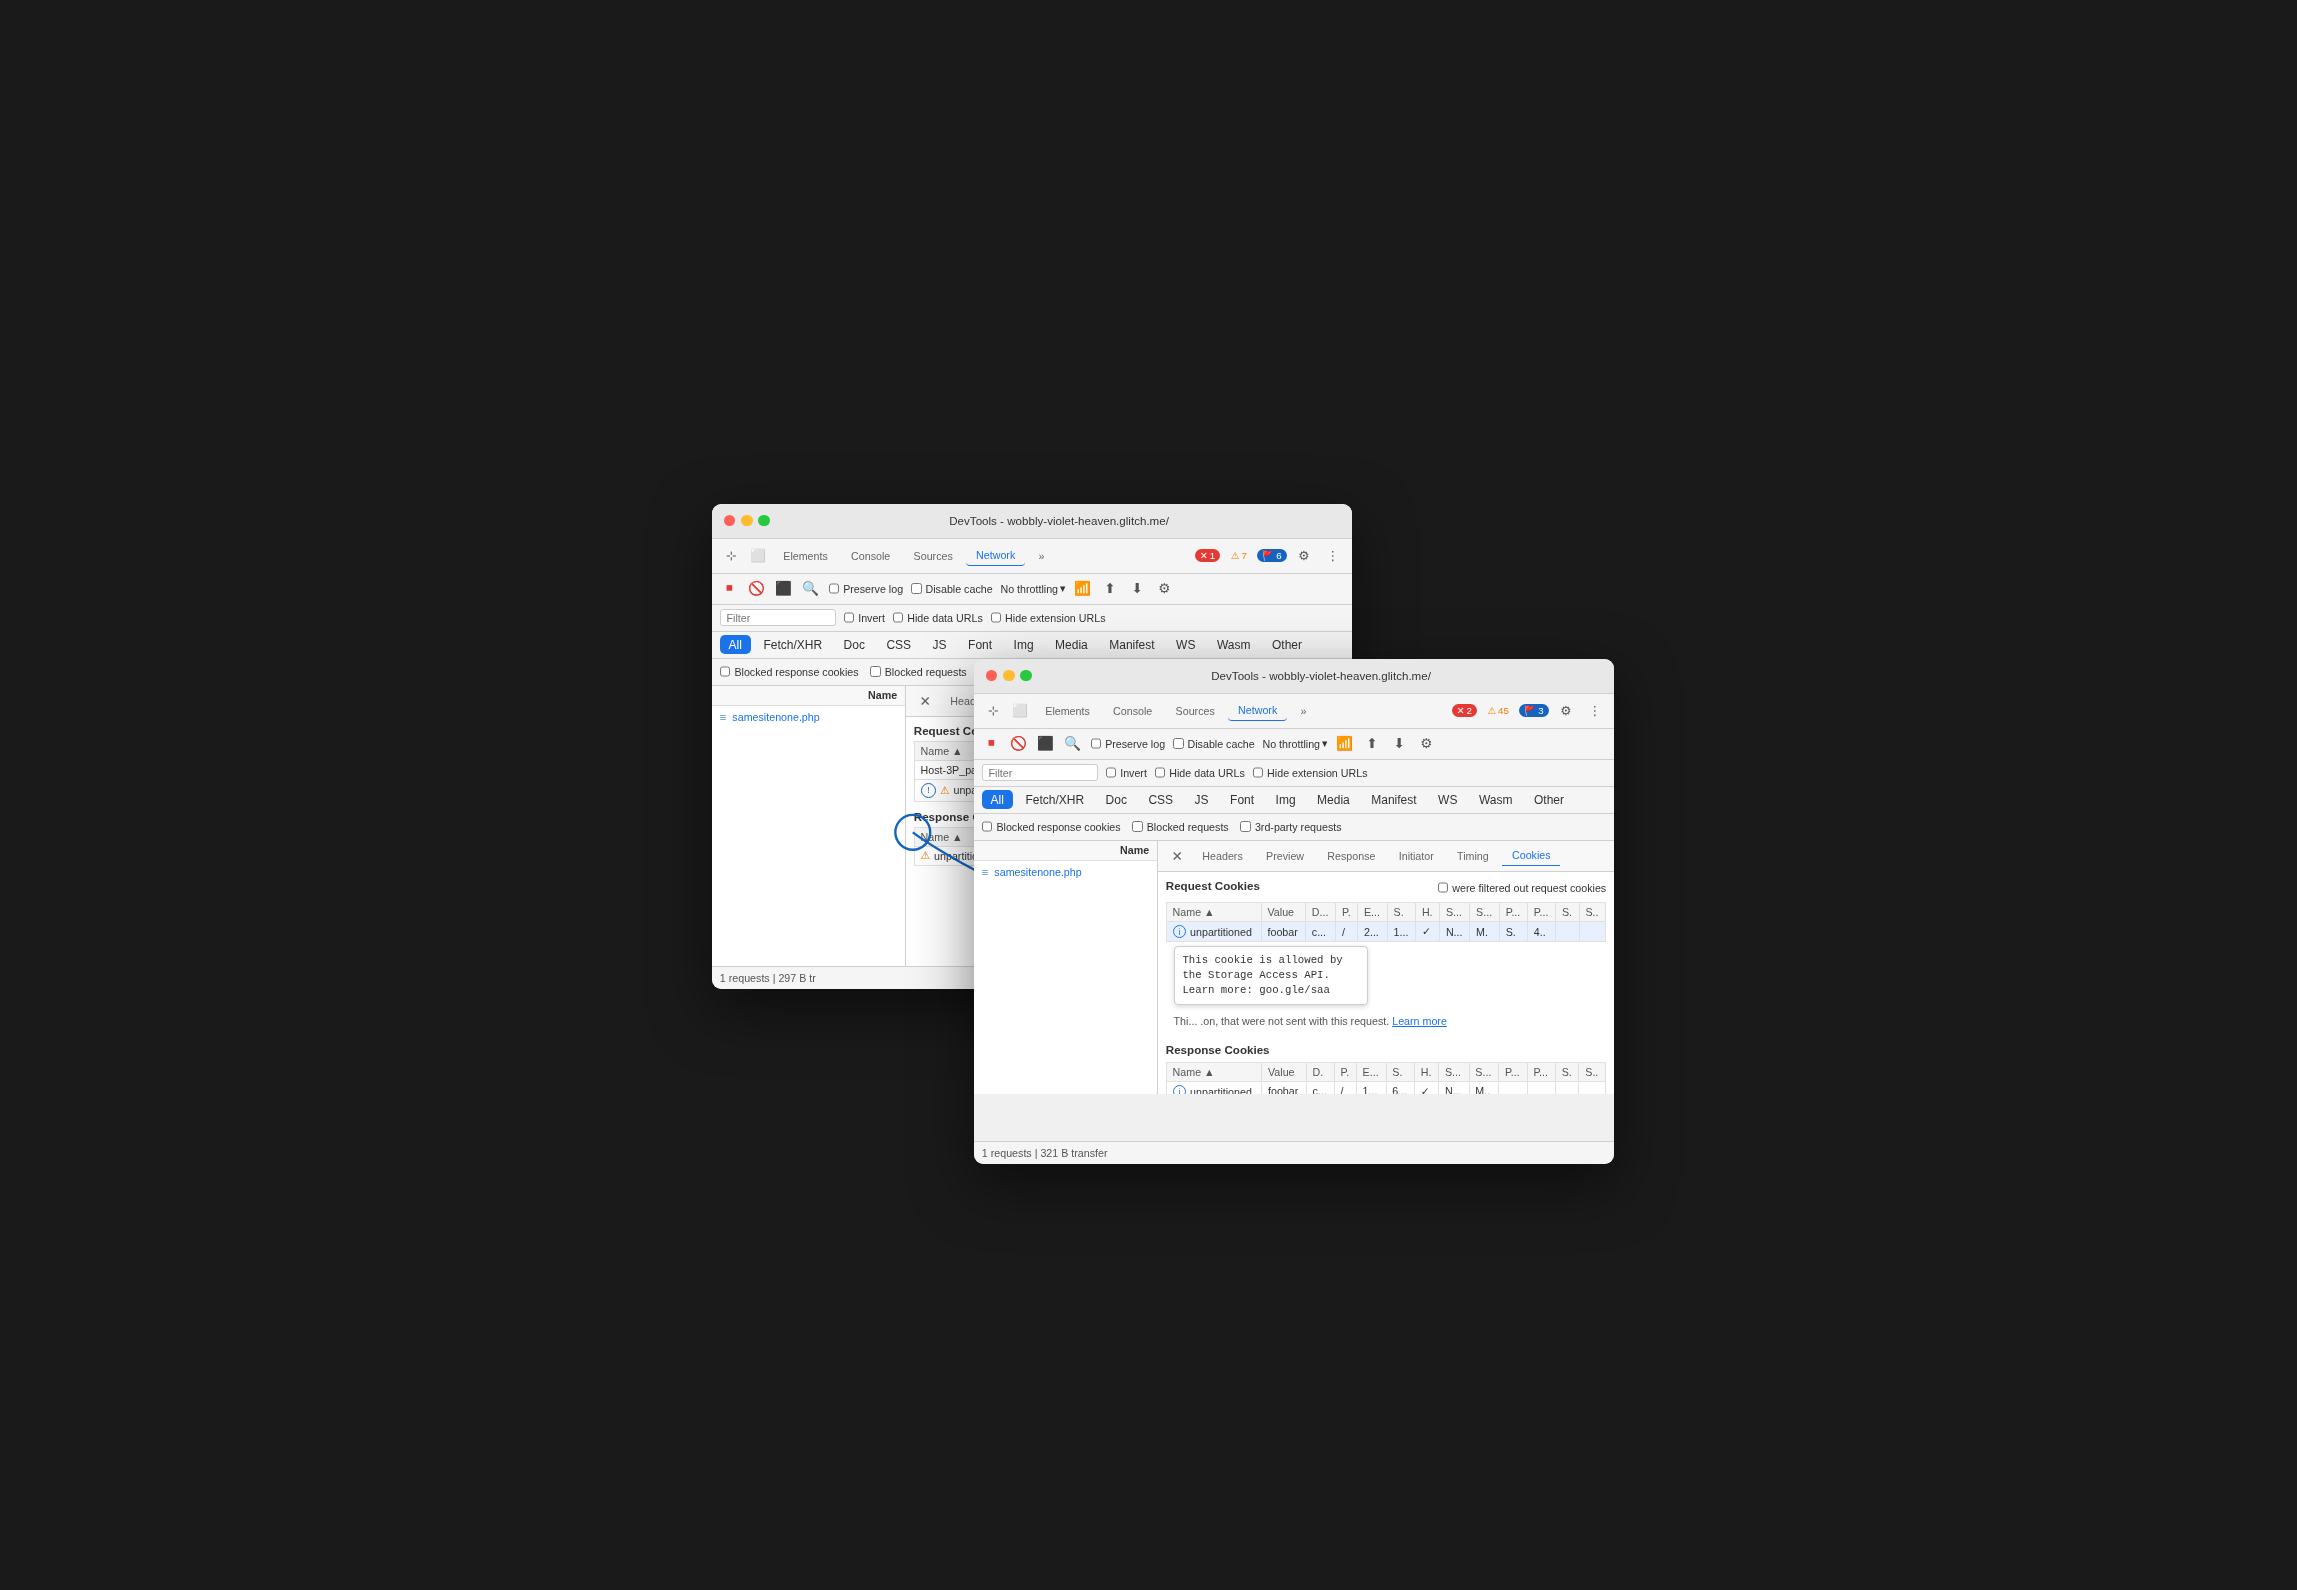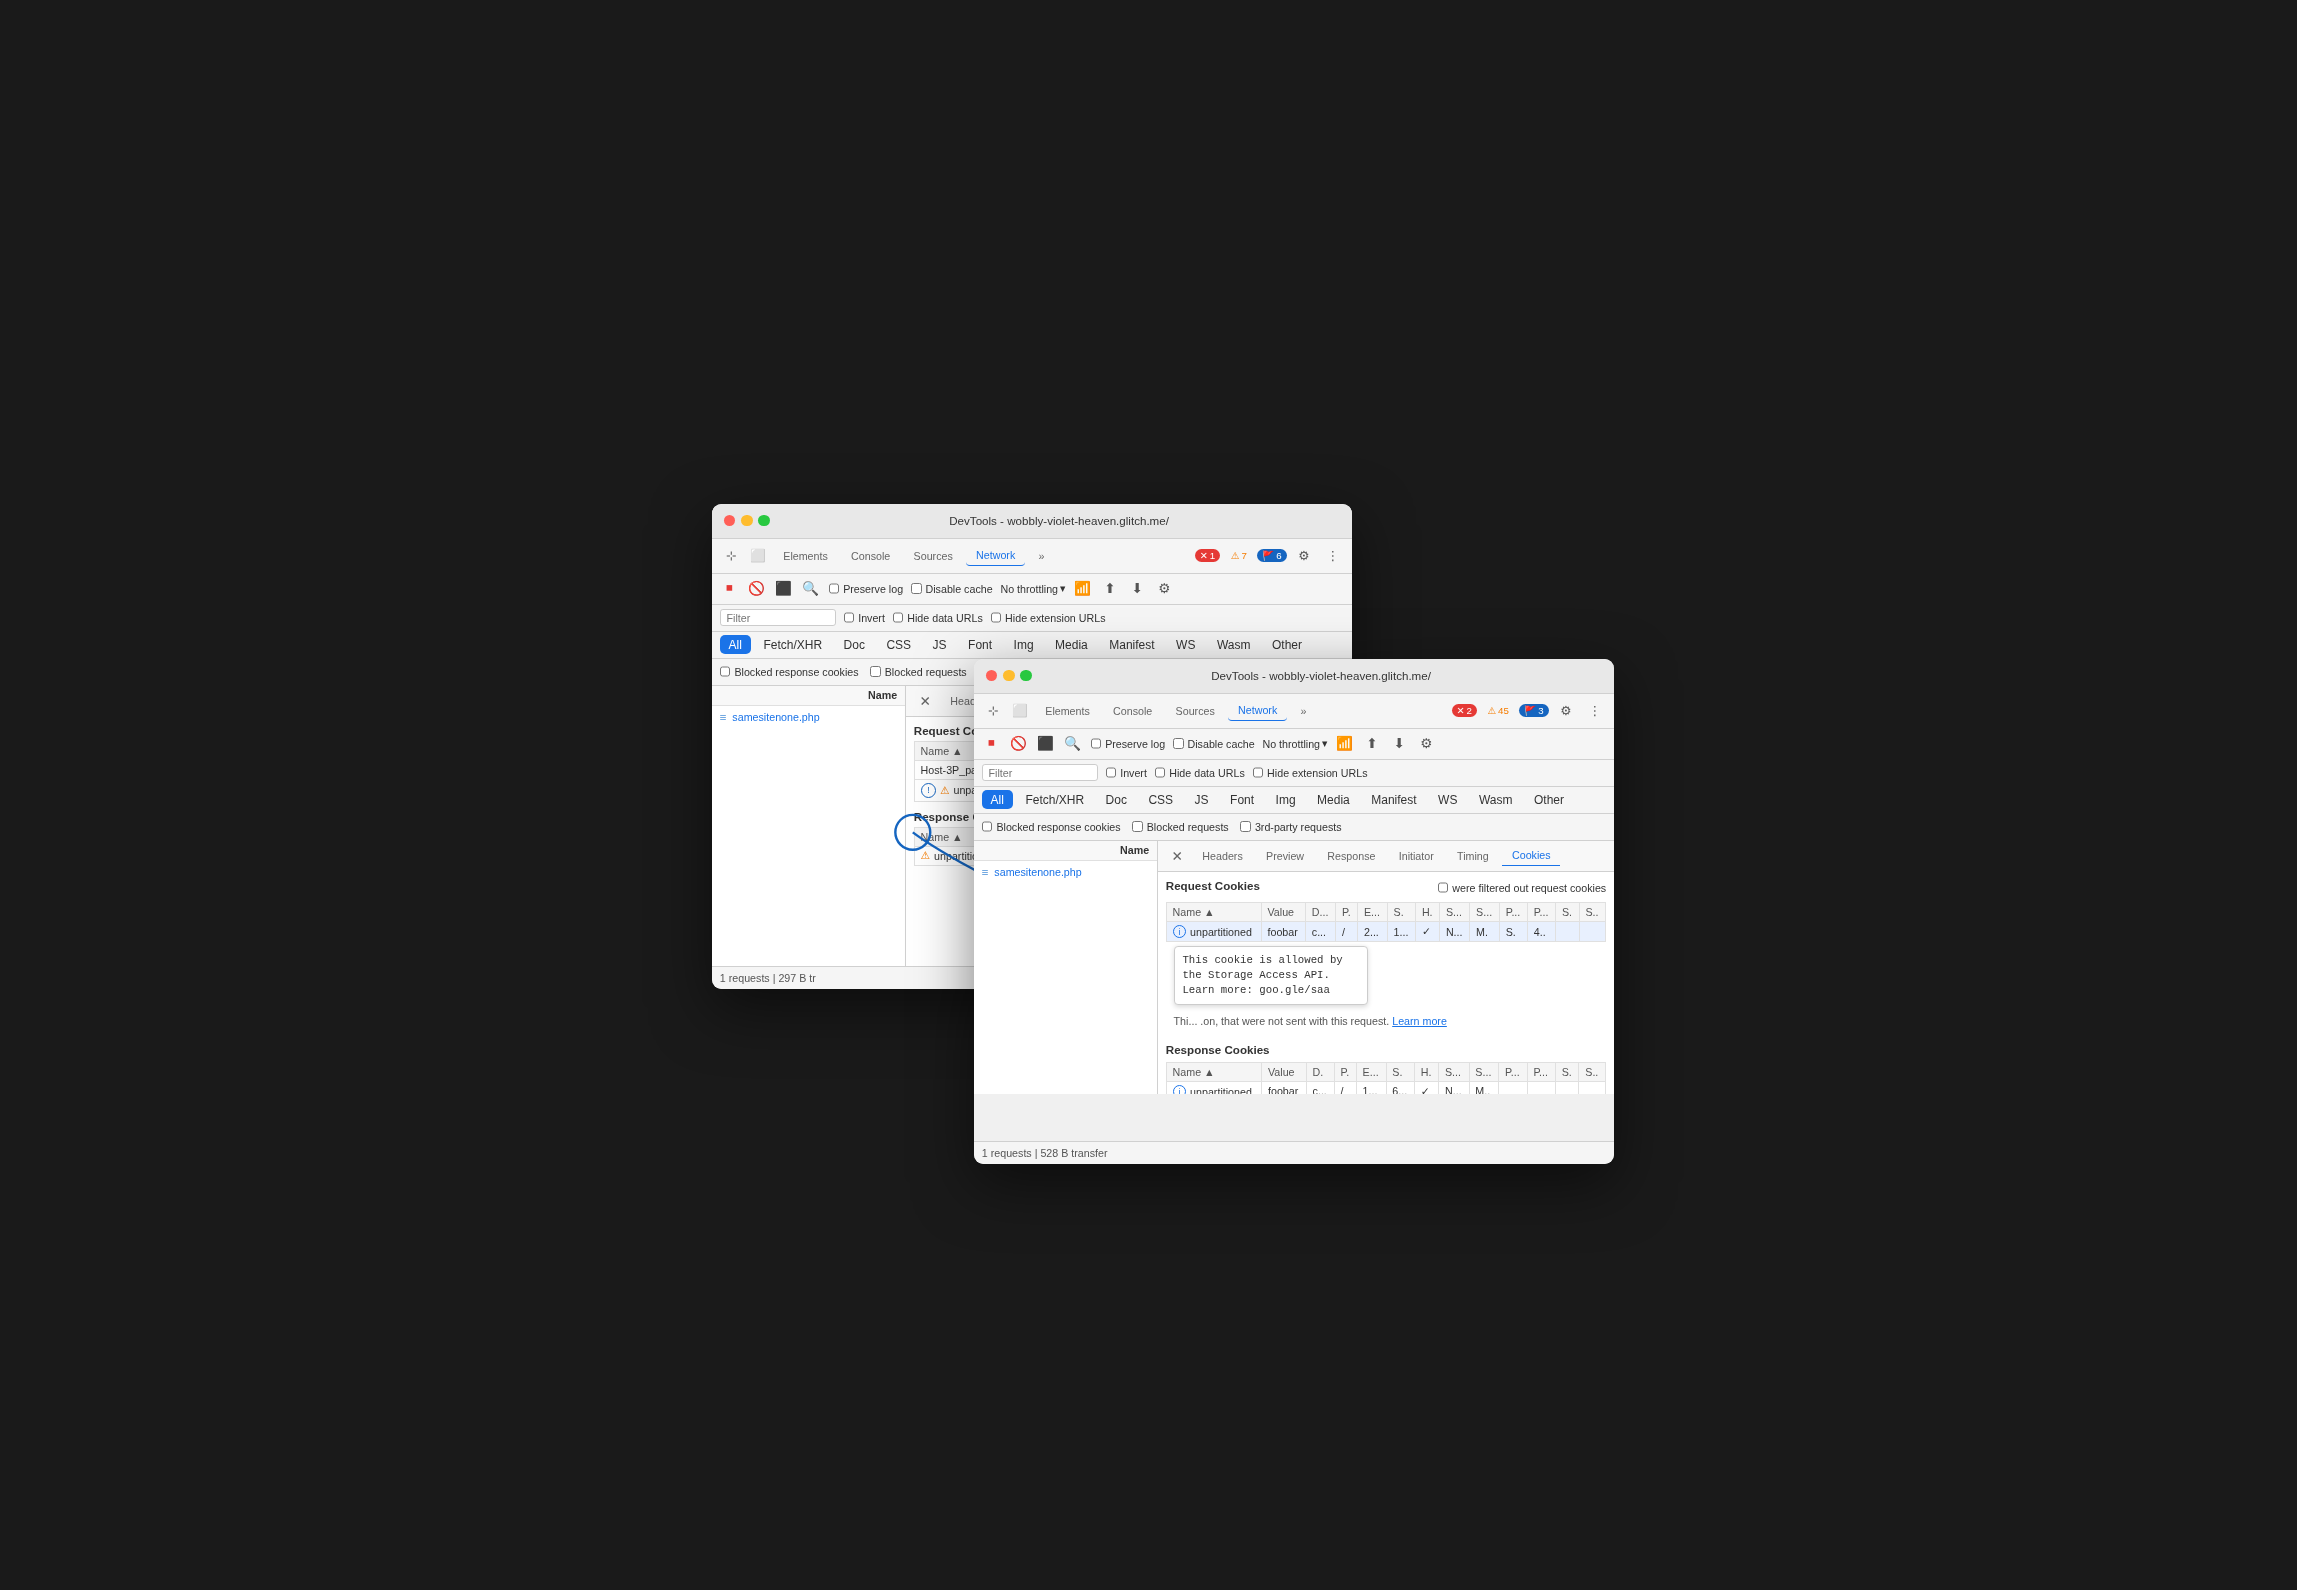--- a/index.html
+++ b/index.html
@@ -839,18 +839,18 @@
                 <td></td>
                 <td></td>
               </tr>
             </tbody>
           </table>
         </div>
       </div>
     </div>
 
     <div class="status-bar">
-      <span>1 requests | 528 B transfer</span>
+      <span>1 requests | 321 B transfer</span>
     </div>
   </div>
 
 </div>
 
 
 </body></html>

